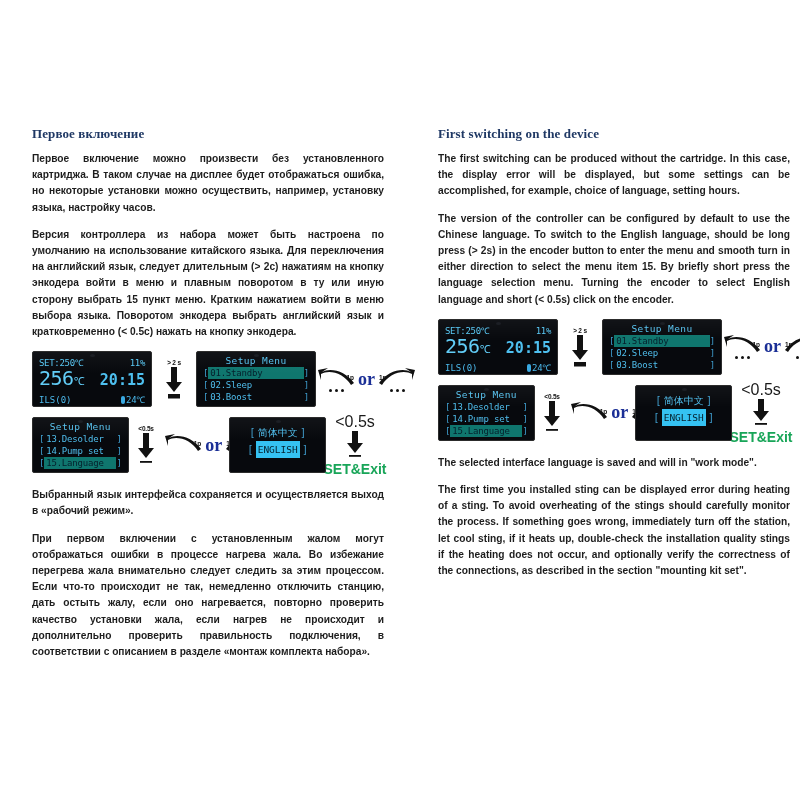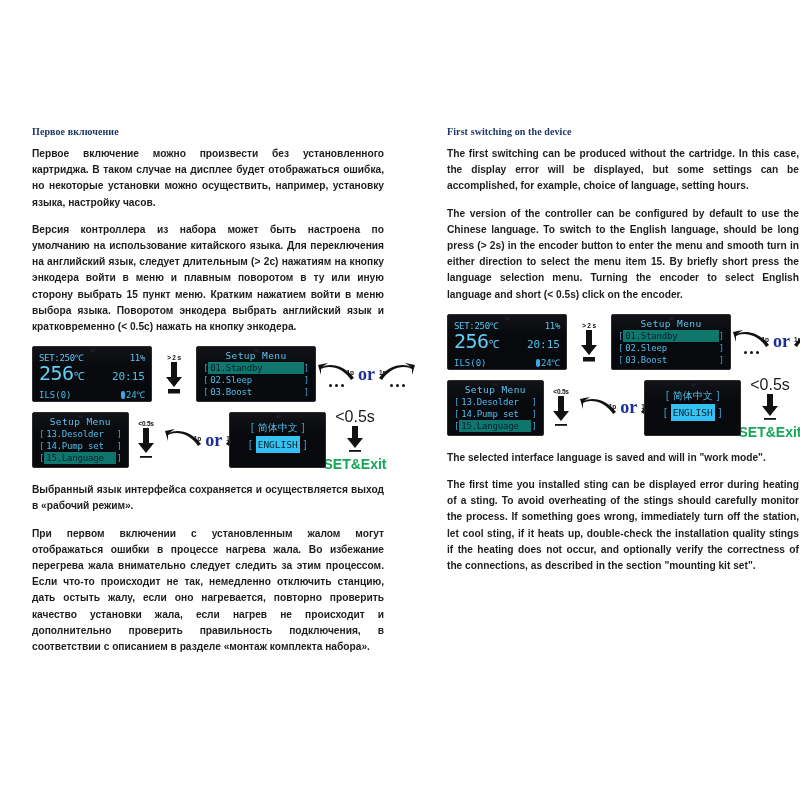--- a/index.html
+++ b/index.html
@@ -19,25 +19,25 @@
     width: 800px;
     height: 800px;
     background: #ffffff;
   }
   .col {
     position: absolute;
     top: 126px;
     width: 352px;
   }
   .col-ru { left: 32px; }
-  .col-en { left: 447px; }
+  .col-en { left: 438px; }
 
   h2.heading {
     font-family: "Liberation Serif", serif;
-    font-size: 10px;
+    font-size: 13px;
     font-weight: bold;
     color: #1f3864;
     margin: 0 0 9px 0;
     letter-spacing: 0.1px;
   }
   p.para {
     margin: 0 0 11px 0;
     font-size: 10.2px;
     line-height: 16.2px;
     text-align: justify;
@@ -81,21 +81,21 @@
     color: #57c8f5; font-size: 9px; letter-spacing: -0.3px;
   }
   .scr-work .big {
     display: flex; align-items: baseline; justify-content: space-between;
     margin-top: -1px;
   }
   .scr-work .big .temp {
     color: #62cdf7; font-size: 20px; line-height: 20px; letter-spacing: -0.5px;
   }
   .scr-work .big .temp .unit { font-size: 11px; }
-  .scr-work .big .clock { color: #4ec0f0; font-size: 11px; }
+  .scr-work .big .clock { color: #4ec0f0; font-size: 15px; font-weight: bold; }
   .scr-work .l3 {
     display: flex; justify-content: space-between; align-items: baseline;
     color: #4cb9ec; font-size: 9px; margin-top: 1px;
   }
   .scr-work .l3 .amb { letter-spacing: -0.3px; }
   .therm {
     display:inline-block; width:4px; height:8px; vertical-align:-1px;
     margin-right:1px; border-radius:2px;
     background:#39a9e2;
   }

